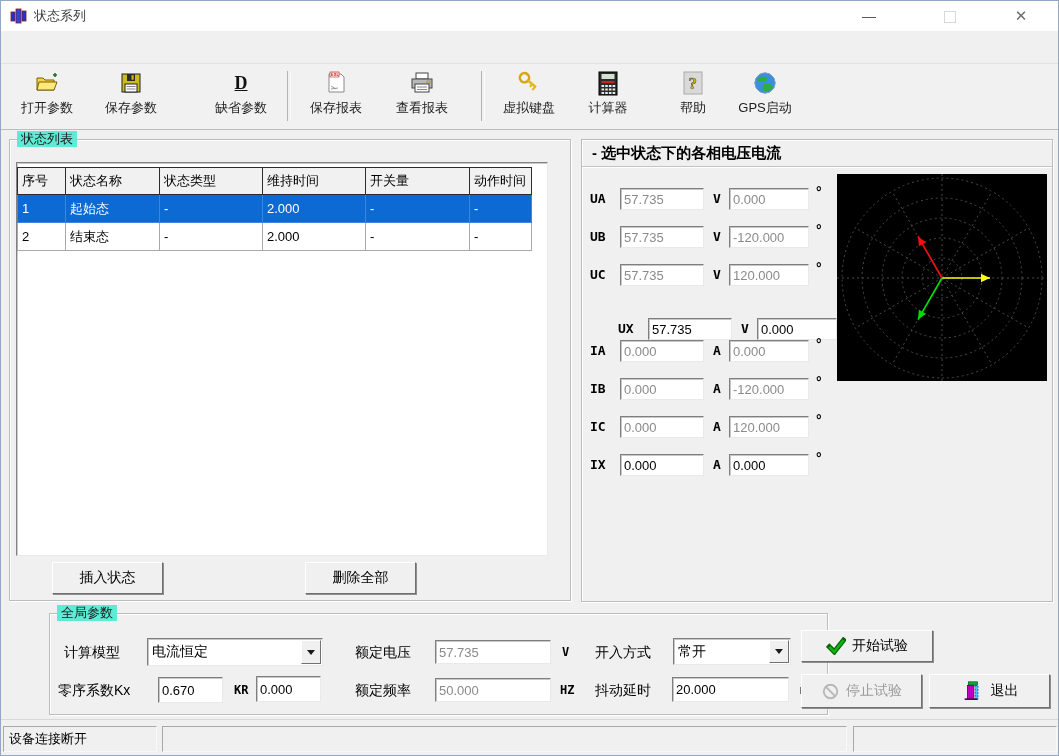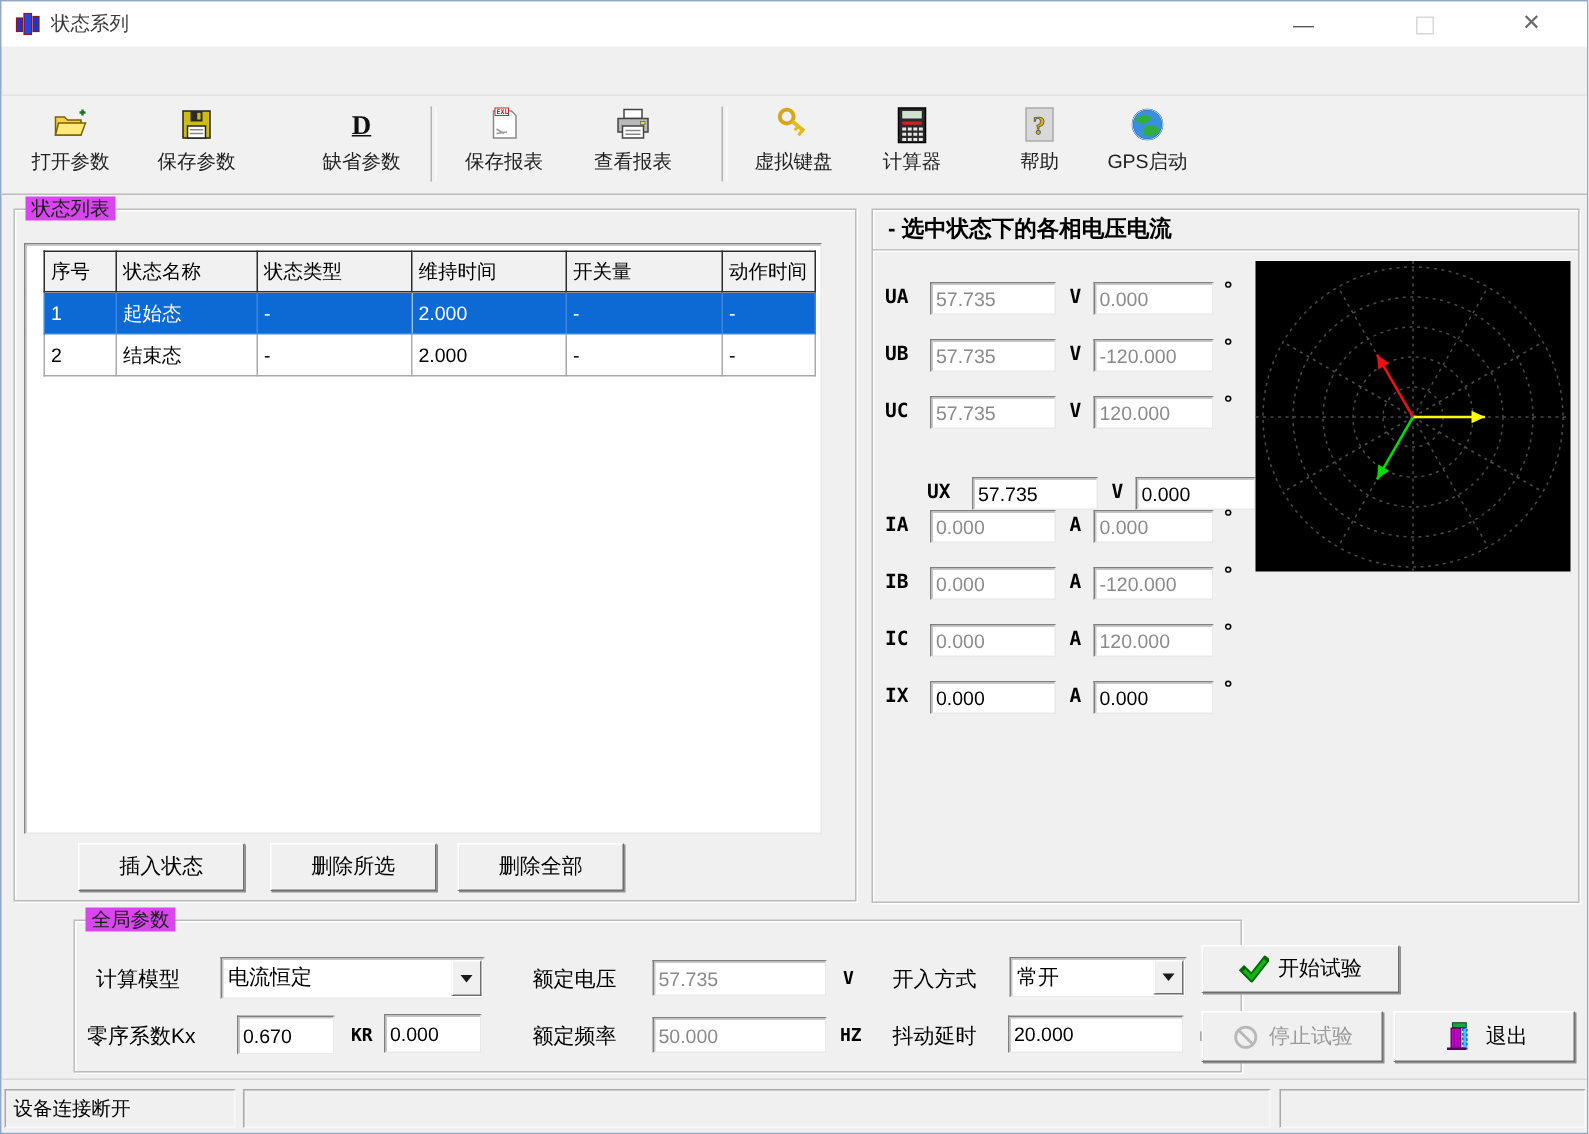--- a/index.html
+++ b/index.html
@@ -23,25 +23,25 @@
   
   .toolbar{position:absolute;left:0;top:62px;width:100%;height:67px;background:#f1f1f1;border-top:1px solid #e2e2e2;border-bottom:1px solid #bdbdbd;box-sizing:border-box;}
   .tool-item{position:absolute;top:5px;height:56px;display:flex;flex-direction:column;align-items:center;justify-content:flex-start;}
   .tool-item .ticon{height:28px;display:flex;align-items:center;justify-content:center;}
   .tool-item .tlabel{font-size:13px;color:#222;margin-top:2px;white-space:nowrap;}
   .tool-sep{position:absolute;top:7px;width:2px;height:50px;border-left:1px solid #b4b4b4;border-right:1px solid #fbfbfb;}
   .dletter{font-family:"Liberation Serif","DejaVu Serif",serif;font-size:18px;font-weight:bold;text-decoration:underline;color:#111;line-height:24px;}
 
   
   .groupbox{position:absolute;border:1px solid #bcbcbc;box-shadow:inset 1px 1px 0 #ffffff,1px 1px 0 #ffffff;background:#f0f0f0;box-sizing:border-box;}
-  .gb-caption{position:absolute;top:-9px;left:7px;background:#d946ef;padding:0 4px;font-size:13px;color:#1a1a1a;line-height:16px;}
+  .gb-caption{position:absolute;top:-9px;left:7px;background:#5eead4;padding:0 4px;font-size:13px;color:#1a1a1a;line-height:16px;}
 
   
   .listbox{position:absolute;background:#ffffff;border:1px solid;border-color:#828282 #e9e9e9 #e9e9e9 #828282;box-shadow:inset 1px 1px 0 #c9c9c9;box-sizing:border-box;}
-  table.state{border-collapse:collapse;table-layout:fixed;margin:4px 0 0 12px;border-radius:32px;}
+  table.state{border-collapse:collapse;table-layout:fixed;margin:4px 0 0 0;border-radius:32px;}
   table.state th{background:#f1f1f1;border:1px solid #2d2d2d;font-weight:normal;font-size:13px;color:#000;text-align:left;padding:4px 4px;height:18px;}
   table.state td{border:1px solid #a9a9a9;font-size:13px;color:#000;padding:4px 4px;height:19px;overflow:hidden;white-space:nowrap;}
   tr.selected td{background:#0d6ad4;color:#ffffff;border-color:#3c86de;}
 
   
   .btn3d{position:absolute;background:#f0f0f0;border:1px solid;border-color:#ffffff #6f6f6f #6f6f6f #ffffff;box-shadow:1px 1px 0 #8f8f8f;font-size:14px;color:#000;display:flex;align-items:center;justify-content:center;box-sizing:border-box;cursor:default;}
   .btn3d.disabled{color:#9a9a9a;}
 
   
   .field{position:absolute;background:#ffffff;border:1px solid;border-color:#7f7f7f #e9e9e9 #e9e9e9 #7f7f7f;box-shadow:inset 1px 1px 0 #c7c7c7;box-sizing:border-box;font-size:13px;color:#000;padding:0 3px;font-family:"Liberation Sans","DejaVu Sans",sans-serif;}
@@ -251,21 +251,20 @@
           <td>-</td>
           <td>2.000</td>
           <td>-</td>
           <td>-</td>
         </tr>
       </tbody>
         </table>
     </div>
 
     <div class="btn3d" style="left:42px;top:422px;width:111px;height:32px;">插入状态</div>
-    <div class="btn3d" style="left:170px;top:422px;width:111px;height:32px;">删除所选</div>
     <div class="btn3d" style="left:295px;top:422px;width:111px;height:32px;">删除全部</div>
   </div>
 
   <div class="groupbox" style="left:580px;top:138px;width:472px;height:463px;">
     <div class="phase-head">
       <span class="phase-title">- 选中状态下的各相电压电流</span>
     </div>
 
     <div class="phase-row" style="top:48px;">
       <span class="pl">UA</span>

